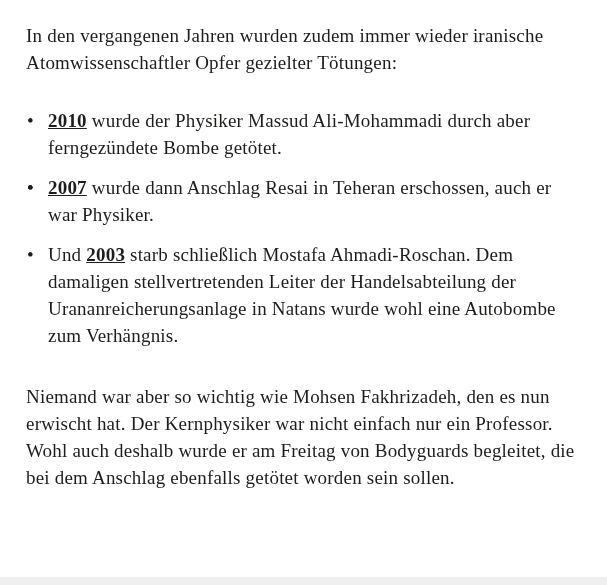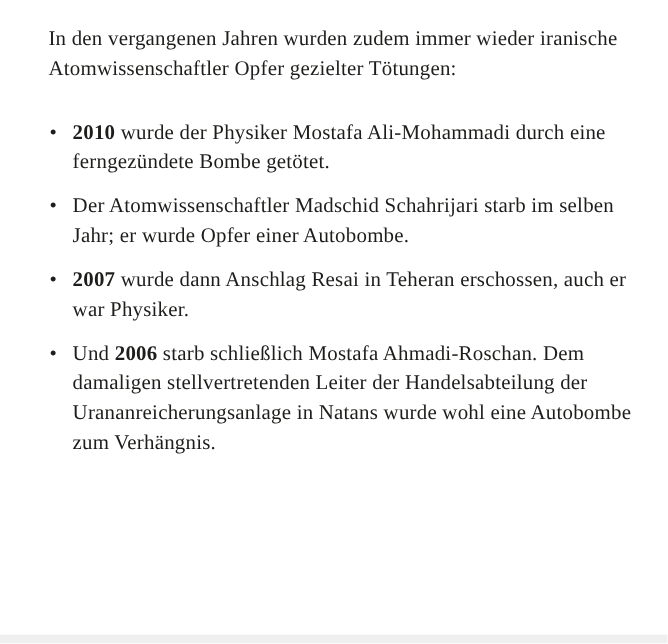--- a/index.html
+++ b/index.html
@@ -9,21 +9,21 @@
   body {
     width: 607px;
     height: 585px;
     position: relative;
     overflow: hidden;
     background: var(--bg, #ffffff);
   }
   .content {
     box-sizing: border-box;
     width: 607px;
-    padding: 22px 22px 0 44px;
+    padding: 22px 22px 0 26px;
     font-family: "Liberation Serif", "DejaVu Serif", serif;
     font-size: 19px;
     line-height: 27px;
     letter-spacing: 0.2px;
     color: var(--fg, #1d1d1b);
   }
   .intro-paragraph {
     margin: 0 0 31px 0;
   }
   .victims-list {
@@ -39,20 +39,21 @@
   .victims-list li:last-child {
     margin-bottom: 0;
   }
   .bullet-marker {
     position: absolute;
     left: 1px;
     top: 0;
   }
   .year-bold {
     font-weight: bold;
+    text-decoration: underline;
   }
   .outro-paragraph {
     margin: 0;
   }
   .footer-band {
     position: absolute;
     left: 0;
     right: 0;
     bottom: 0;
     height: 8px;
@@ -63,36 +64,37 @@
 <body>
 
 <main class="content">
 
   <p class="intro-paragraph">In den vergangenen Jahren wurden zudem immer wieder iranische Atomwissenschaftler Opfer gezielter Tötungen:</p>
 
   <ul class="victims-list">
 
     <li>
       <span class="bullet-marker">•</span>
-      <span></span><span class="year-bold">2010</span><span> wurde der Physiker Mostafa Ali-Mohammadi durch eine ferngezündete Bombe getötet.</span>
+      <span></span><span class="year-bold">2010</span><span> wurde der Physiker Massud Ali-Mohammadi durch aber ferngezündete Bombe getötet.</span>
     </li>
 
     <li>
       <span class="bullet-marker">•</span>
-      <span></span><span class="year-bold"></span><span>Der Atomwissenschaftler Madschid Schahrijari starb im selben Jahr; er wurde Opfer einer Autobombe.</span>
+      <span></span><span class="year-bold"></span>
     </li>
 
     <li>
       <span class="bullet-marker">•</span>
       <span></span><span class="year-bold">2007</span><span> wurde dann Anschlag Resai in Teheran erschossen, auch er war Physiker.</span>
     </li>
 
     <li>
       <span class="bullet-marker">•</span>
-      <span>Und </span><span class="year-bold">2006</span><span> starb schließlich Mostafa Ahmadi-Roschan. Dem damaligen stellvertretenden Leiter der Handelsabteilung der Urananreicherungsanlage in Natans wurde wohl eine Autobombe zum Verhängnis.</span>
+      <span>Und </span><span class="year-bold">2003</span><span> starb schließlich Mostafa Ahmadi-Roschan. Dem damaligen stellvertretenden Leiter der Handelsabteilung der Urananreicherungsanlage in Natans wurde wohl eine Autobombe zum Verhängnis.</span>
     </li>
 
   </ul>
 
+  <p class="outro-paragraph">Niemand war aber so wichtig wie Mohsen Fakhrizadeh, den es nun erwischt hat. Der Kernphysiker war nicht einfach nur ein Professor. Wohl auch deshalb wurde er am Freitag von Bodyguards begleitet, die bei dem Anschlag ebenfalls getötet worden sein sollen.</p>
 
 </main>
 
 <div class="footer-band"></div>
 
 </body></html>

